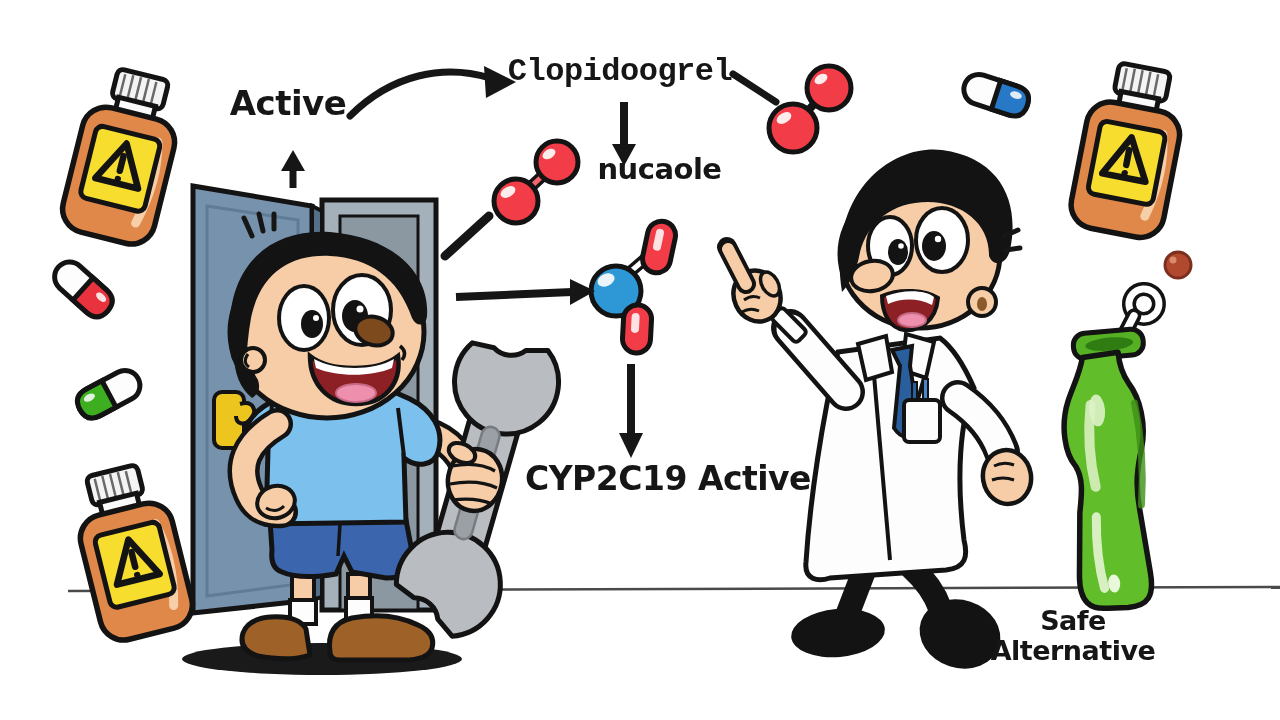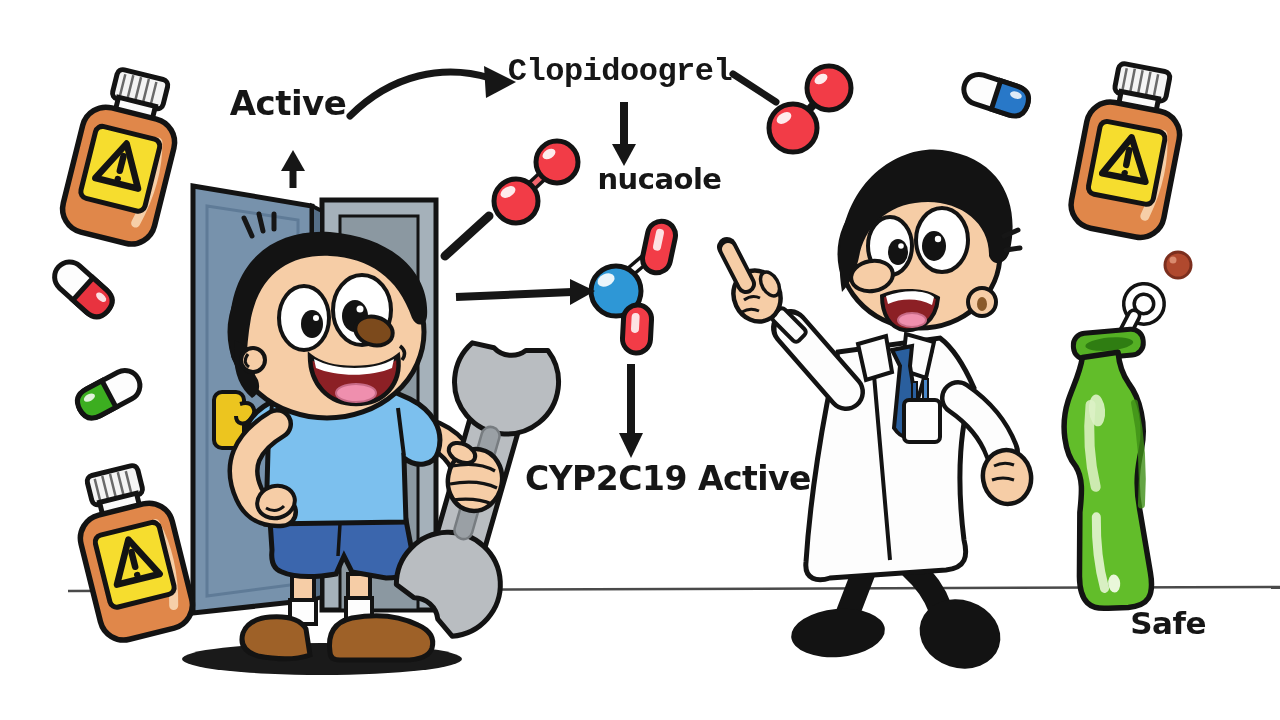--- a/index.html
+++ b/index.html
@@ -3,23 +3,23 @@
 <meta charset="utf-8">
 <style>
   html,body{margin:0;padding:0;background:#ffffff;}
   .stage{position:relative;width:1280px;height:720px;background:var(--background,#fff);overflow:hidden;
          font-family:"DejaVu Sans","Liberation Sans",sans-serif;}
   .stage svg{position:absolute;left:0;top:0;}
   .lbl{position:absolute;z-index:10;color:var(--text-color,#161616);font-weight:bold;text-align:center;
        line-height:1.12;letter-spacing:-0.5px;}
   .lbl-active{left:197px;top:84px;width:182px;font-size:34px;}
   .lbl-drug{left:480px;top:54px;width:280px;font-size:32px;font-family:Liberation Mono, monospace;}
-  .lbl-metab{left:592px;top:163px;width:135px;font-size:29px;}
+  .lbl-metab{left:592px;top:153px;width:135px;font-size:29px;}
   .lbl-block{left:503px;top:461px;width:330px;font-size:33px;}
-  .lbl-safe{left:996px;top:606px;width:210px;font-size:31px;text-align:right;}
+  .lbl-safe{left:968px;top:606px;width:210px;font-size:27px;}
   
   .f-skin{fill:var(--skin-tone)} .f-shirt{fill:var(--shirt-blue)} .f-shorts{fill:var(--shorts-blue)}
   .f-shoe{fill:var(--shoe-brown)} .f-coat{fill:var(--coat-white)} .f-tie{fill:var(--tie-blue)}
   .f-wrench{fill:var(--wrench-gray)} .f-door{fill:var(--door-blue)} .f-handle{fill:var(--handle-yellow)}
   .f-molred{fill:var(--molecule-red)} .f-molblue{fill:var(--molecule-blue)} .f-green{fill:var(--green-bottle)}
   .f-ink{fill:var(--ink)}
 </style>
 </head>
 <body>
 
@@ -248,15 +248,16 @@
 </svg>
 
 <div class="lbl lbl-active">
   <div>Active</div>
 </div>
 <div class="lbl lbl-drug">Clopidoogrel</div>
 <div class="lbl lbl-metab">nucaole</div>
 <div class="lbl lbl-block">CYP2C19 Active</div>
 <div class="lbl lbl-safe">
   <div>Safe</div>
+  <div>Alternative</div>
 </div>
 
 </div>
 
 </body></html>

